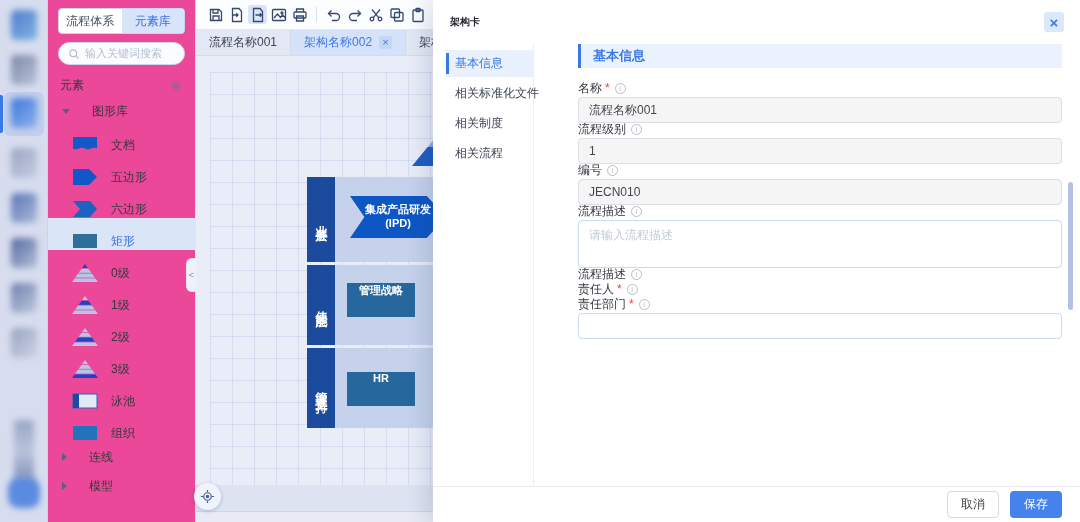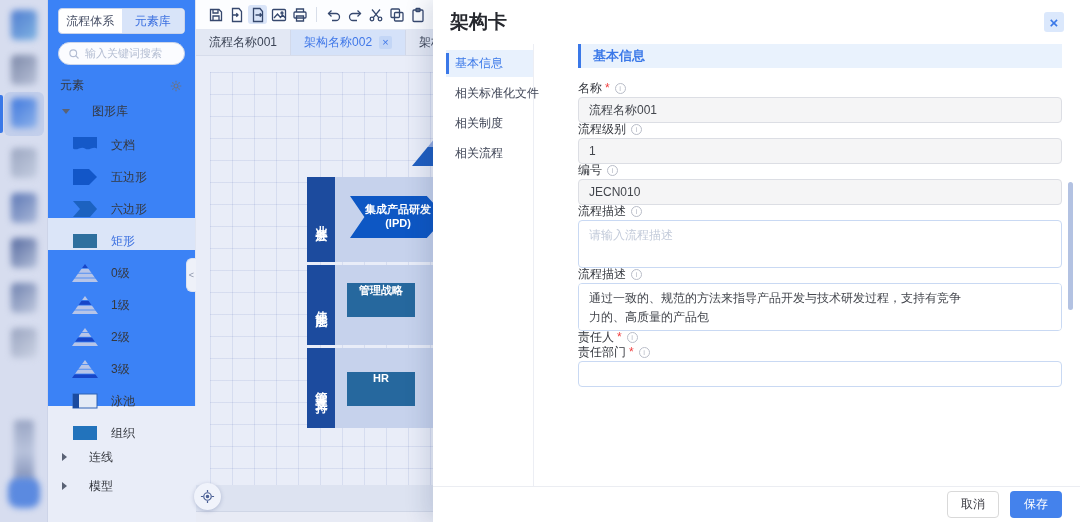--- a/index.html
+++ b/index.html
@@ -10,21 +10,21 @@
   
   .app-rail { position:absolute; left:0; top:0; width:48px; height:522px; background:#d7ddef; border-right:1px solid #cdd4e8; }
   .rail-item { position:absolute; left:11px; width:26px; height:30px; border-radius:5px; filter:blur(3px); }
   .rail-active-bar { position:absolute; left:0; top:95px; width:3px; height:38px; background:#3a78e8; border-radius:0 2px 2px 0; }
   .rail-active-bg { position:absolute; left:4px; top:92px; width:40px; height:44px; background:#c3cfeb; border-radius:6px; }
   .rail-tall { position:absolute; left:14px; top:420px; width:20px; height:78px; border-radius:4px; filter:blur(3px);
     background:linear-gradient(#9aa6c4,#b9c3dc 40%,#8e9cc0 70%,#b0bcd8); }
   .rail-avatar { position:absolute; left:8px; top:478px; width:32px; height:30px; border-radius:10px; filter:blur(3px); background:#5b8ae0; }
 
   
-  .left-panel { position:absolute; left:48px; top:0; width:148px; height:406px; background:#3b82f6; border-right:1px solid #e0e5f1; }
+  .left-panel { position:absolute; left:48px; top:0; width:148px; height:522px; background:#ec4899; border-right:1px solid #e0e5f1; }
   .seg { display:flex; margin:8px 10px 8px 10px; height:26px; border:1px solid #c9d3ea; border-radius:4px; overflow:hidden; background:#fff; }
   .seg-item { flex:1; display:flex; align-items:center; justify-content:center; font-size:12px; color:#4a5268; cursor:pointer; }
   .seg-item.active { background:#d8e4f9; color:#3a6fe0; }
   .search-box { display:flex; align-items:center; gap:5px; margin:0 10px 12px 10px; height:23px; border:1px solid #ccd6ea; border-radius:12px; padding:0 9px; color:#b3bdd2; background:#fbfcff; }
   .search-box span { font-size:11px; }
   .panel-head { display:flex; align-items:center; justify-content:space-between; margin:2px 12px 6px 12px; color:#35383f; }
   .group-row { display:flex; align-items:center; gap:22px; height:22px; padding-left:14px; color:#35383f; cursor:pointer; }
   .tri-down { width:0; height:0; border-left:4px solid transparent; border-right:4px solid transparent; border-top:5px solid #5a6275; }
   .tri-right { width:0; height:0; border-top:4px solid transparent; border-bottom:4px solid transparent; border-left:5px solid #5a6275; }
   .el-row { display:flex; align-items:flex-end; gap:13px; height:32px; padding-left:24px; cursor:pointer; }
@@ -60,21 +60,21 @@
   .pyramid-partial { position:absolute; left:216px; top:76px; width:56px; height:34px;
     clip-path:polygon(50% 0,100% 100%,0 100%); background:linear-gradient(#8fa9e0 0 45%,#1f5ec0 45% 100%); }
   .bottom-strip1 { position:absolute; left:0; top:485px; width:884px; height:26px; background:#dde3f1; }
   .bottom-strip2 { position:absolute; left:0; top:511px; width:884px; height:11px; background:#e8ebf5; border-top:1px solid #cfd6e6; }
   .locate-btn { position:absolute; left:-2px; top:483px; width:27px; height:27px; border-radius:50%; background:#f0f3fb;
     box-shadow:0 1px 4px rgba(40,60,120,.25); display:flex; align-items:center; justify-content:center; color:#4a5f95; cursor:pointer; z-index:2; }
 
   
   .drawer { position:absolute; left:433px; top:0; width:647px; height:522px; background:#fff; box-shadow:-8px 0 20px rgba(30,50,100,.14); z-index:10; }
   .drawer-header { height:44px; display:flex; align-items:center; justify-content:space-between; padding:0 16px 0 17px; }
-  .drawer-title { font-size:19px; font-weight:bold; color:#26282e; }
+  .drawer-title { font-size:10px; font-weight:bold; color:#26282e; }
   .drawer-close { width:20px; height:20px; border-radius:3px; background:#dbe8fc; color:#3a78e8; font-size:15px; line-height:1;
     display:flex; align-items:center; justify-content:center; cursor:pointer; font-weight:bold; }
   .drawer-body { display:flex; height:442px; overflow:hidden; }
   .drawer-nav { width:100px; padding:6px 0 0 13px; flex-shrink:0; }
   .nav-item { position:relative; padding:5px 6px 5px 9px; margin-bottom:3px; font-size:12px; color:#414758; white-space:nowrap; cursor:pointer; }
   .nav-item.active { background:#e8f1fd; color:#3a78e8; }
   .nav-item.active::before { content:""; position:absolute; left:0; top:3px; bottom:3px; width:3px; background:#3a78e8; }
   .drawer-content { flex:1; border-left:1px solid #eceef4; padding:0 18px 0 44px; }
   .section-header { height:24px; background:#e9f2fd; border-left:3px solid #3a78e8; display:flex; align-items:center;
     padding-left:12px; color:#3a78e8; font-size:13px; font-weight:bold; margin-bottom:14px; }
@@ -454,22 +454,20 @@
               <span class="info-i">i</span>
           </div>
           <textarea class="txt" placeholder="请输入流程描述" style=""></textarea>
         </div>
 
         <div class="field">
           <div class="field-label">
             <span>流程描述</span>
               <span class="info-i">i</span>
           </div>
-          <textarea class="txt" style="">通过一致的、规范的方法来指导产品开发与技术研发过程，支持有竞争
-力的、高质量的产品包</textarea>
         </div>
 
         <div class="field">
           <div class="field-label">
             <span>责任人</span>
               <span class="req">*</span>
               <span class="info-i">i</span>
           </div>
         </div>
 

